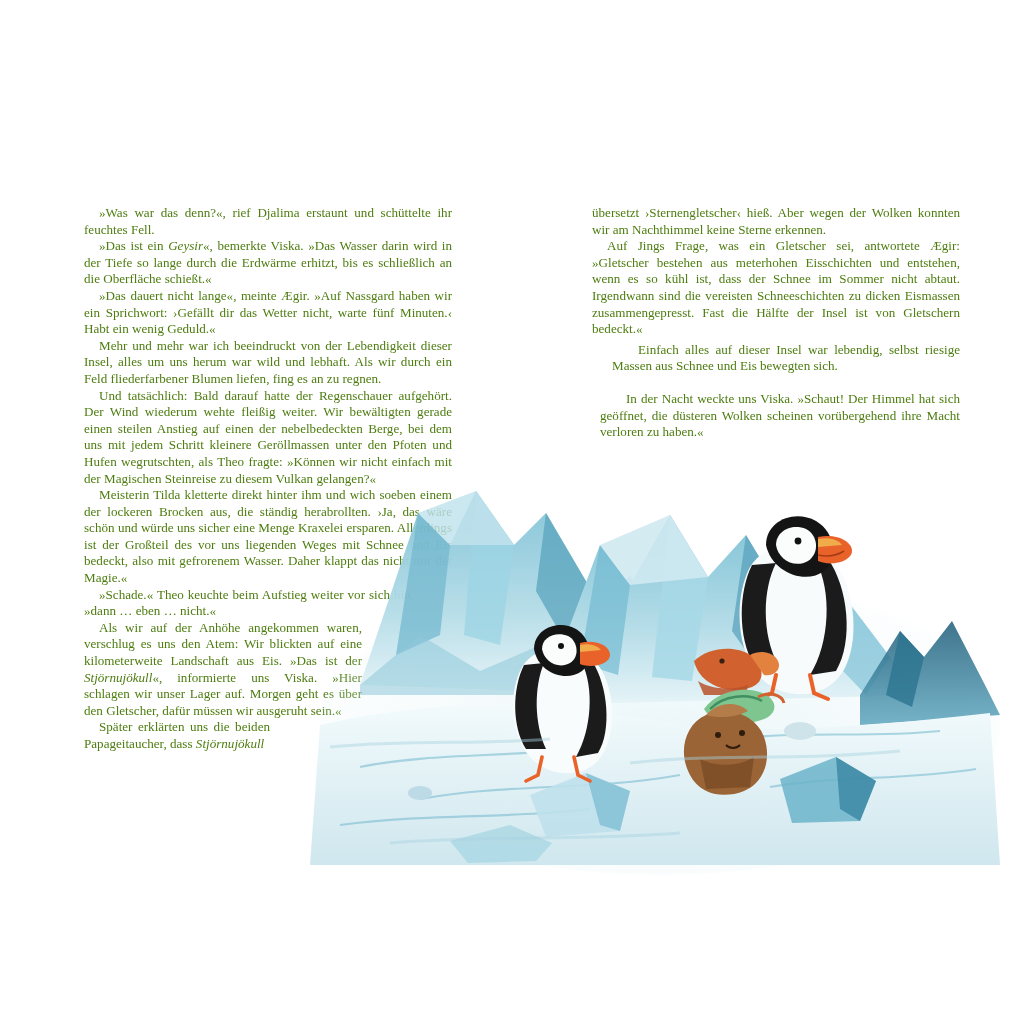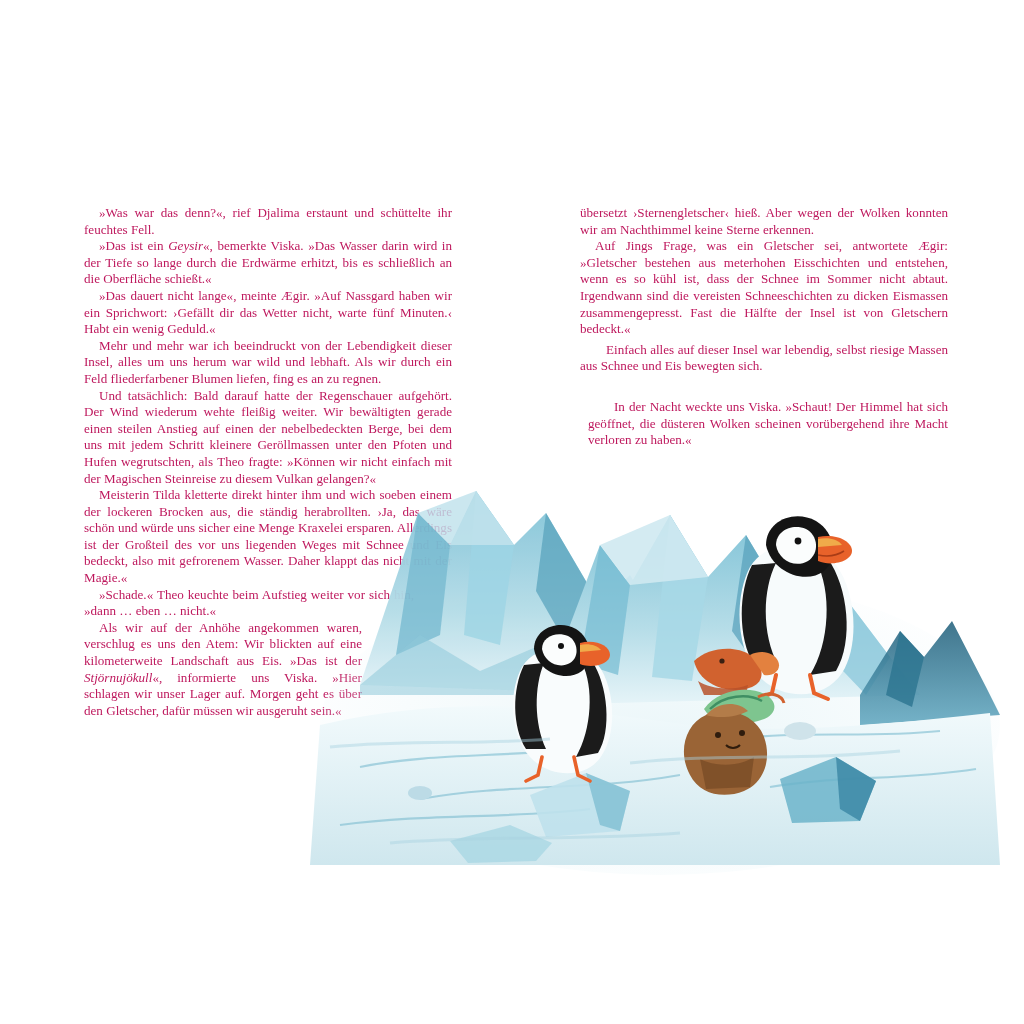--- a/index.html
+++ b/index.html
@@ -24,24 +24,24 @@
   
   .column {
     position: absolute;
     top: 205px;
     width: 368px;
     font-size: 13.1px;
     line-height: 16.6px;
     text-align: justify;
     text-justify: inter-word;
     hyphens: manual;
-    color: #be185d;
+    color: #4d7c0f;
   }
   #col-left  { left: 84px;  }
-  #col-right { left: 580px; }
+  #col-right { left: 592px; }
 
   .para {
     margin: 0;
     text-indent: 15px;
   }
   .para.noindent { text-indent: 0; }
 
   .para i { }
 
   
@@ -67,27 +67,28 @@
     <p class="para">»Das dauert nicht lange«, meinte Ægir. »Auf Nassgard haben wir ein Sprichwort: ›Gefällt dir das Wetter nicht, warte fünf Minuten.‹ Habt ein wenig Geduld.«</p>
     <p class="para">Mehr und mehr war ich beeindruckt von der Lebendigkeit dieser Insel, alles um uns herum war wild und lebhaft. Als wir durch ein Feld fliederfarbener Blumen liefen, fing es an zu regnen.</p>
     <p class="para">Und tatsächlich: Bald darauf hatte der Regenschauer aufgehört. Der Wind wiederum wehte fleißig weiter. Wir bewältigten gerade einen steilen Anstieg auf einen der nebelbedeckten Berge, bei dem uns mit jedem Schritt kleinere Geröllmassen unter den Pfoten und Hufen wegrutschten, als Theo fragte: »Können wir nicht einfach mit der Magischen Steinreise zu diesem Vulkan gelangen?«</p>
     <p class="para">Meisterin Tilda kletterte direkt hinter ihm und wich soeben einem der lockeren Brocken aus, die ständig herabrollten. ›Ja, das wäre schön und würde uns sicher eine Menge Kraxelei ersparen. Allerdings ist der Großteil des vor uns liegenden Weges mit Schnee und Eis bedeckt, also mit gefrorenem Wasser. Daher klappt das nicht mit der Magie.«</p>
     <p class="para" style="width: 330px;">»Schade.« Theo keuchte beim Aufstieg weiter vor sich hin, »dann … eben … nicht.«</p>
 
     <div aria-hidden="true" style="float:right;width:0;height:0;
          shape-outside: polygon(100% 0, 100% 100%, 0 100%);"></div>
 
     <p class="para wrapped-a" style="width: 278px;">Als wir auf der Anhöhe angekommen waren, verschlug es uns den Atem: Wir blickten auf eine kilometerweite Landschaft aus Eis. »Das ist der <i>Stjörnujökull</i>«, informierte uns Viska. »Hier schlagen wir unser Lager auf. Morgen geht es über den Gletscher, dafür müssen wir ausgeruht sein.«</p>
+    <p class="para wrapped-b" style="width: 186px;">Später erklärten uns die beiden Papageitaucher, dass <i>Stjörnujökull</i></p>
   </div>
 
   <div class="column" id="col-right">
     <p class="para noindent">übersetzt ›Sternengletscher‹ hieß. Aber wegen der Wolken konnten wir am Nachthimmel keine Sterne erkennen.</p>
     <p class="para">Auf Jings Frage, was ein Gletscher sei, antwortete Ægir: »Gletscher bestehen aus meterhohen Eisschichten und entstehen, wenn es so kühl ist, dass der Schnee im Sommer nicht abtaut. Irgendwann sind die vereisten Schneeschichten zu dicken Eismassen zusammengepresst. Fast die Hälfte der Insel ist von Gletschern bedeckt.«</p>
-    <p class="para para-indent-wide" style="text-indent: 26px; margin-top: 4px;">Einfach alles auf dieser Insel war lebendig, selbst riesige Massen aus Schnee und Eis bewegten sich.</p>
-    <p class="para para-last" style="text-indent: 26px; margin-top: 24px; margin-left: 8px; width: 360px;">In der Nacht weckte uns Viska. »Schaut! Der Himmel hat sich geöffnet, die düsteren Wolken scheinen vorübergehend ihre Macht verloren zu haben.«</p>
+    <p class="para para-indent-wide" style="text-indent: 26px; margin-top: 4px; margin-left: 20px;">Einfach alles auf dieser Insel war lebendig, selbst riesige Massen aus Schnee und Eis bewegten sich.</p>
+    <p class="para para-last" style="text-indent: 26px; margin-top: 16px; margin-left: 8px; width: 360px;">In der Nacht weckte uns Viska. »Schaut! Der Himmel hat sich geöffnet, die düsteren Wolken scheinen vorübergehend ihre Macht verloren zu haben.«</p>
   </div>
 
   <div id="illustration">
     <svg width="700" height="480" viewBox="0 0 700 480" xmlns="http://www.w3.org/2000/svg">
       <defs>
         <linearGradient id="gIceA" x1="0" y1="0" x2="0" y2="1">
           <stop offset="0%" stop-color="#7fc2d6"></stop>
           <stop offset="60%" stop-color="#b6dde8"></stop>
           <stop offset="100%" stop-color="#e6f4f8"></stop>
         </linearGradient>

